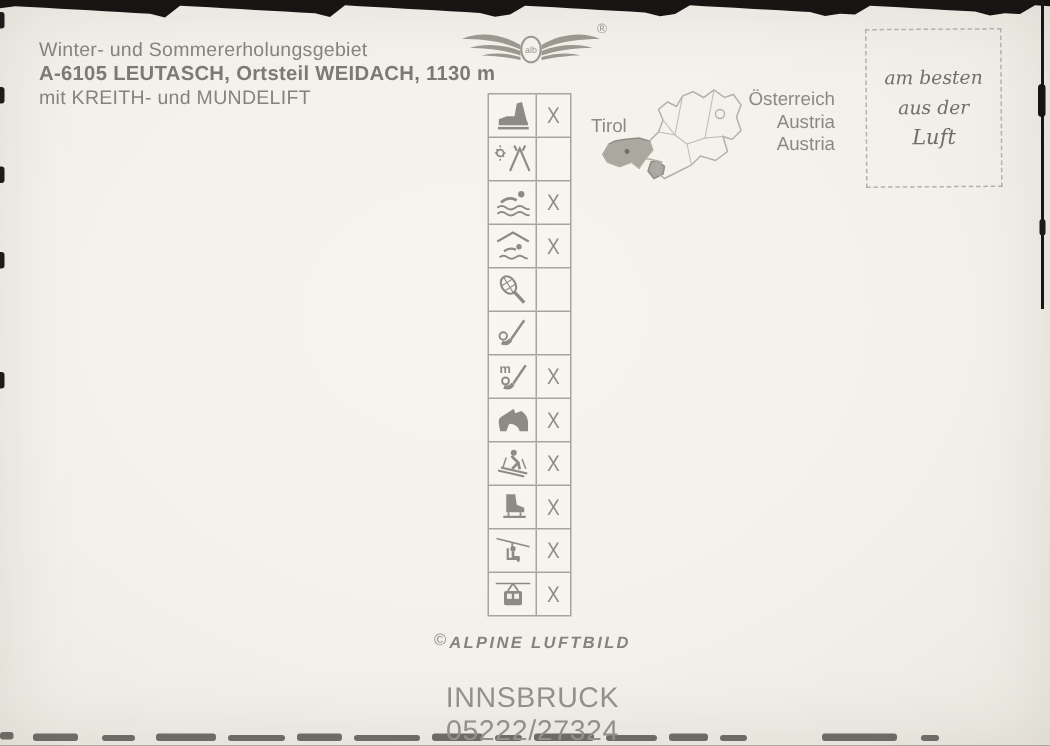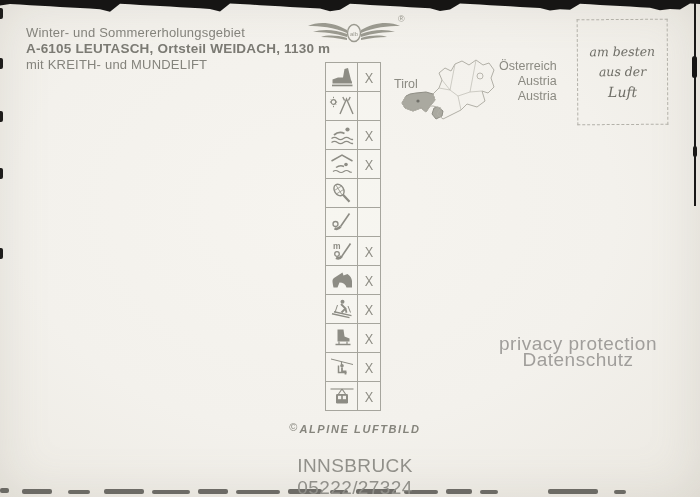--- a/index.html
+++ b/index.html
@@ -268,24 +268,20 @@
     <div>Austria</div>
     <div>Austria</div>
   </div>
 
   <div class="stamp">
     <div>am besten</div>
     <div>aus der</div>
     <div class="l4">Luft</div>
   </div>
 
-  <div class="watermark">
-    <div>privacy protection</div>
-    <div>Datenschutz</div>
-  </div>
 
   <div class="credit">
     <div class="credit-line1">
       <span class="copy">©</span>
       <span class="pub">ALPINE LUFTBILD</span>
     </div>
     <div class="phone">INNSBRUCK 05222/27324</div>
     <div class="tiny">Freigegeben v. Bundesministerium f.</div>
     <div class="tiny sp">LANDESVERTEIDIGUNG</div>
   </div>

